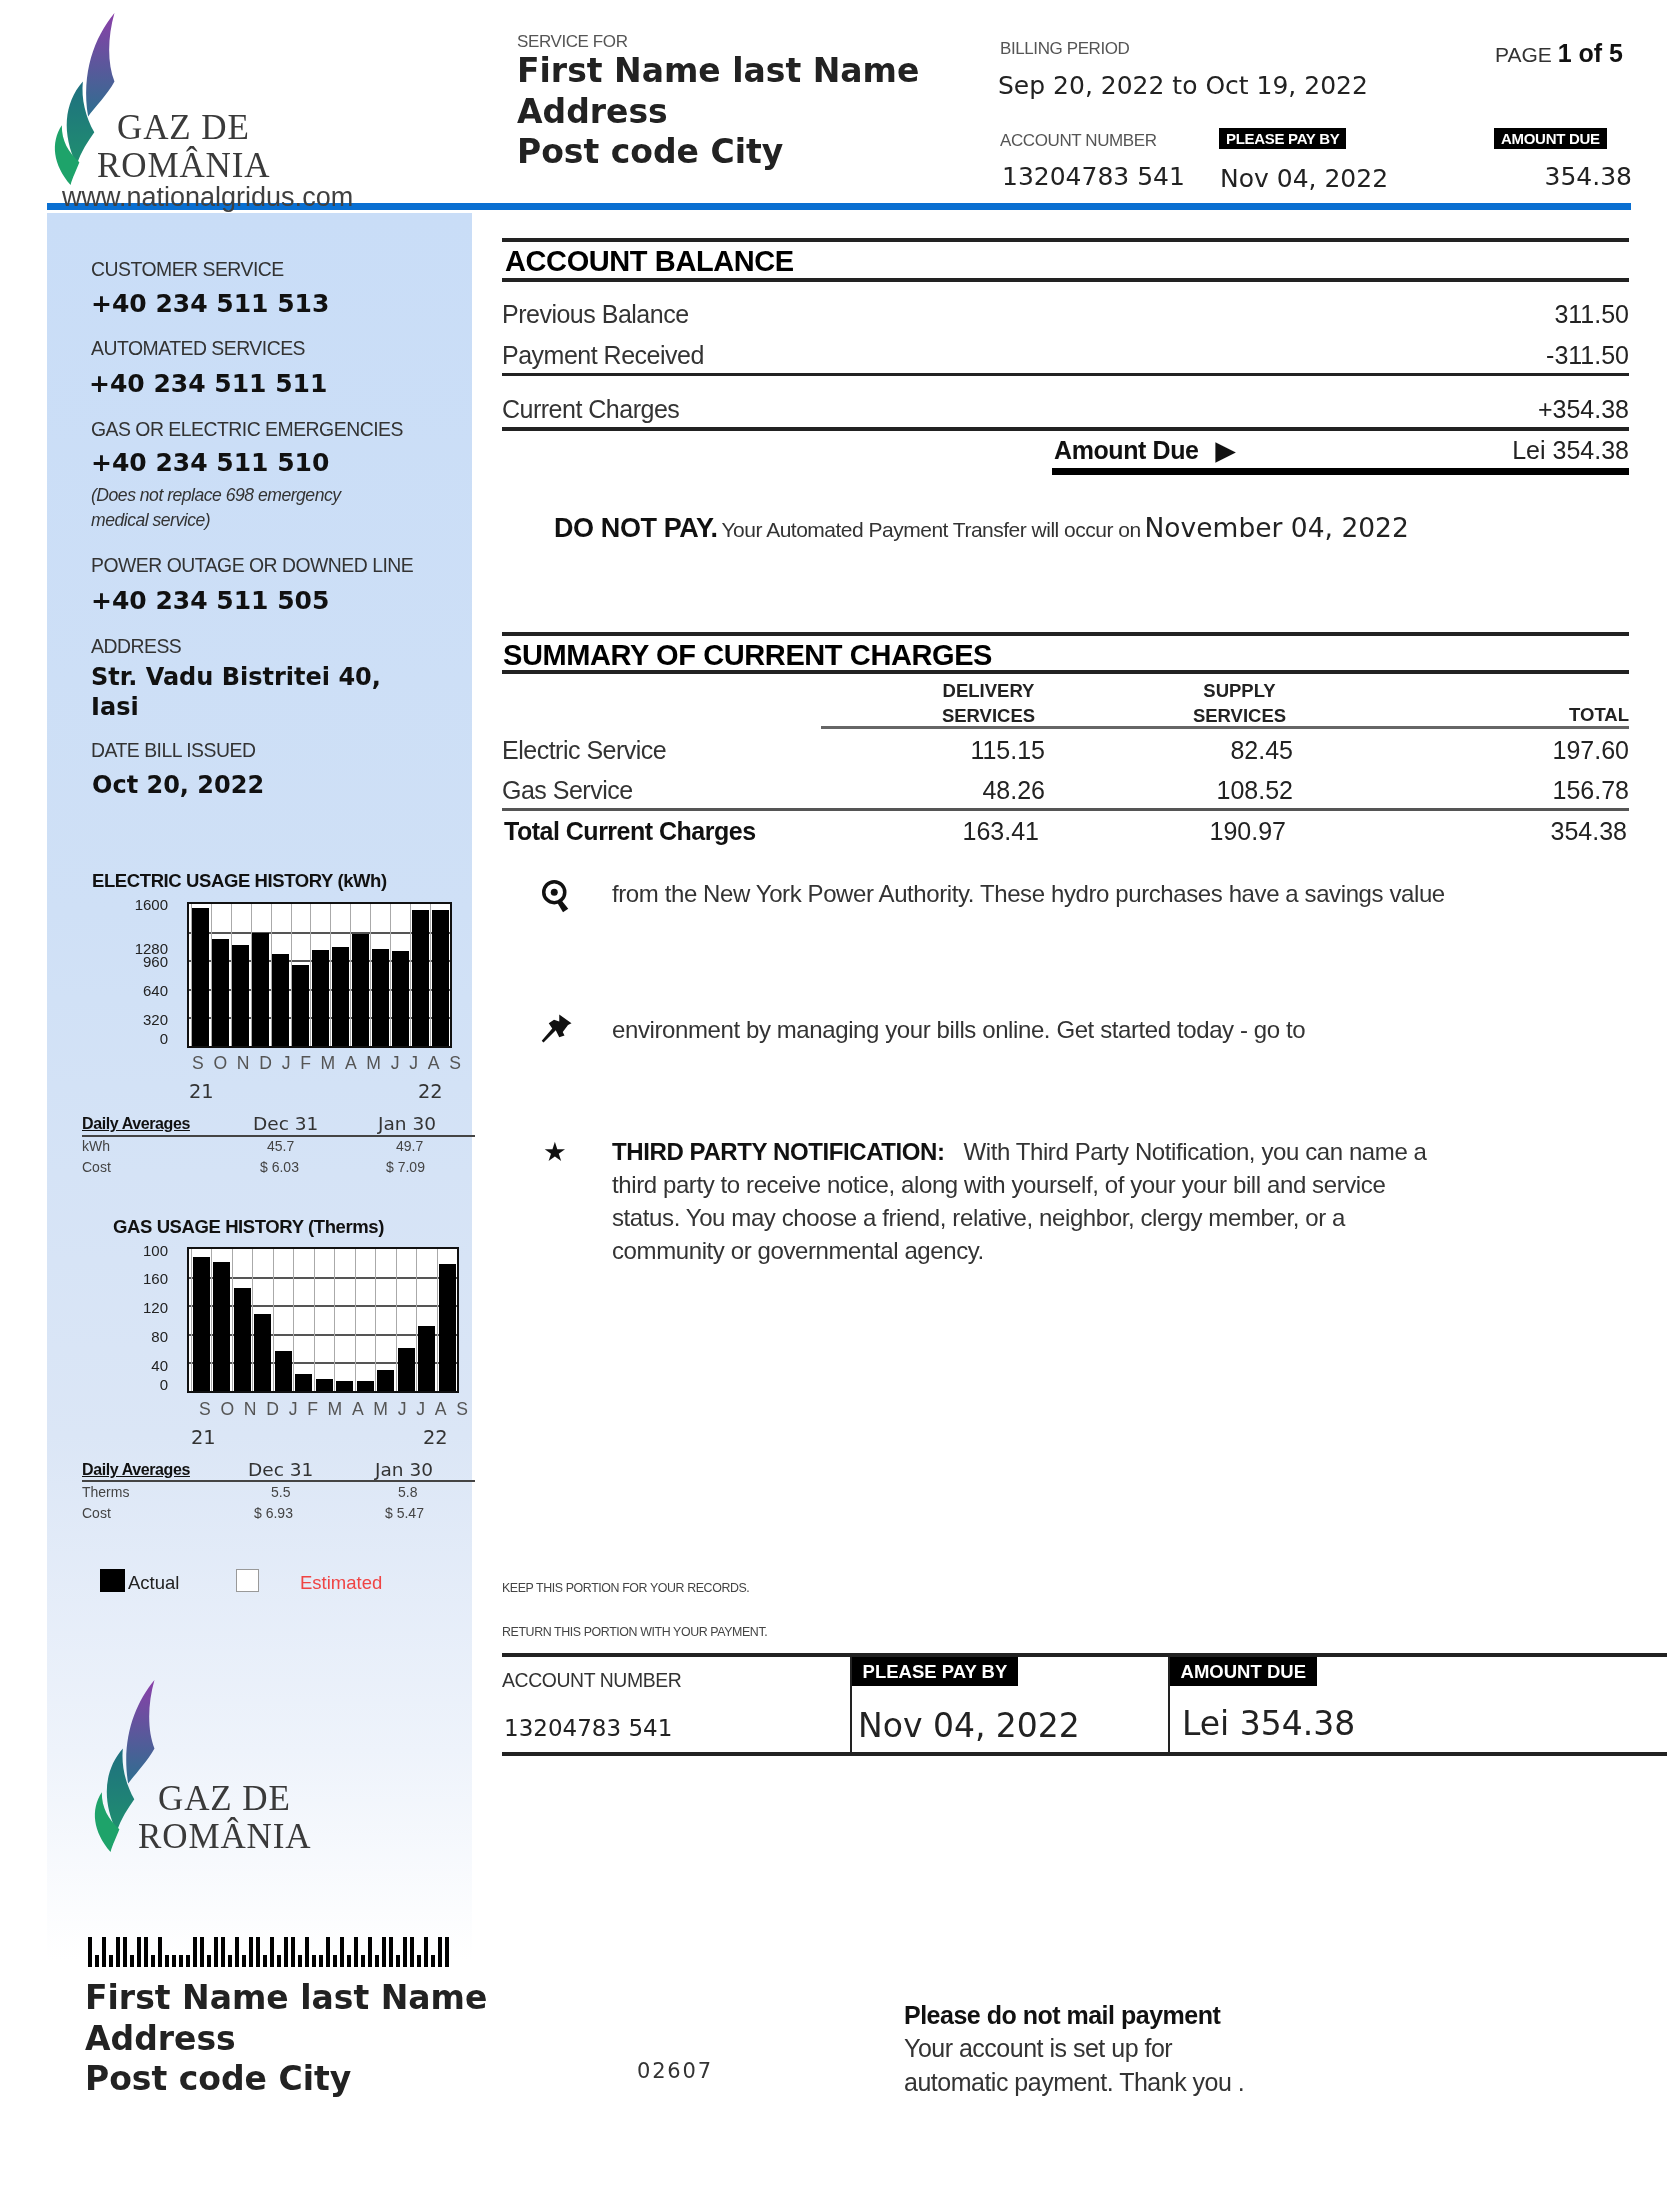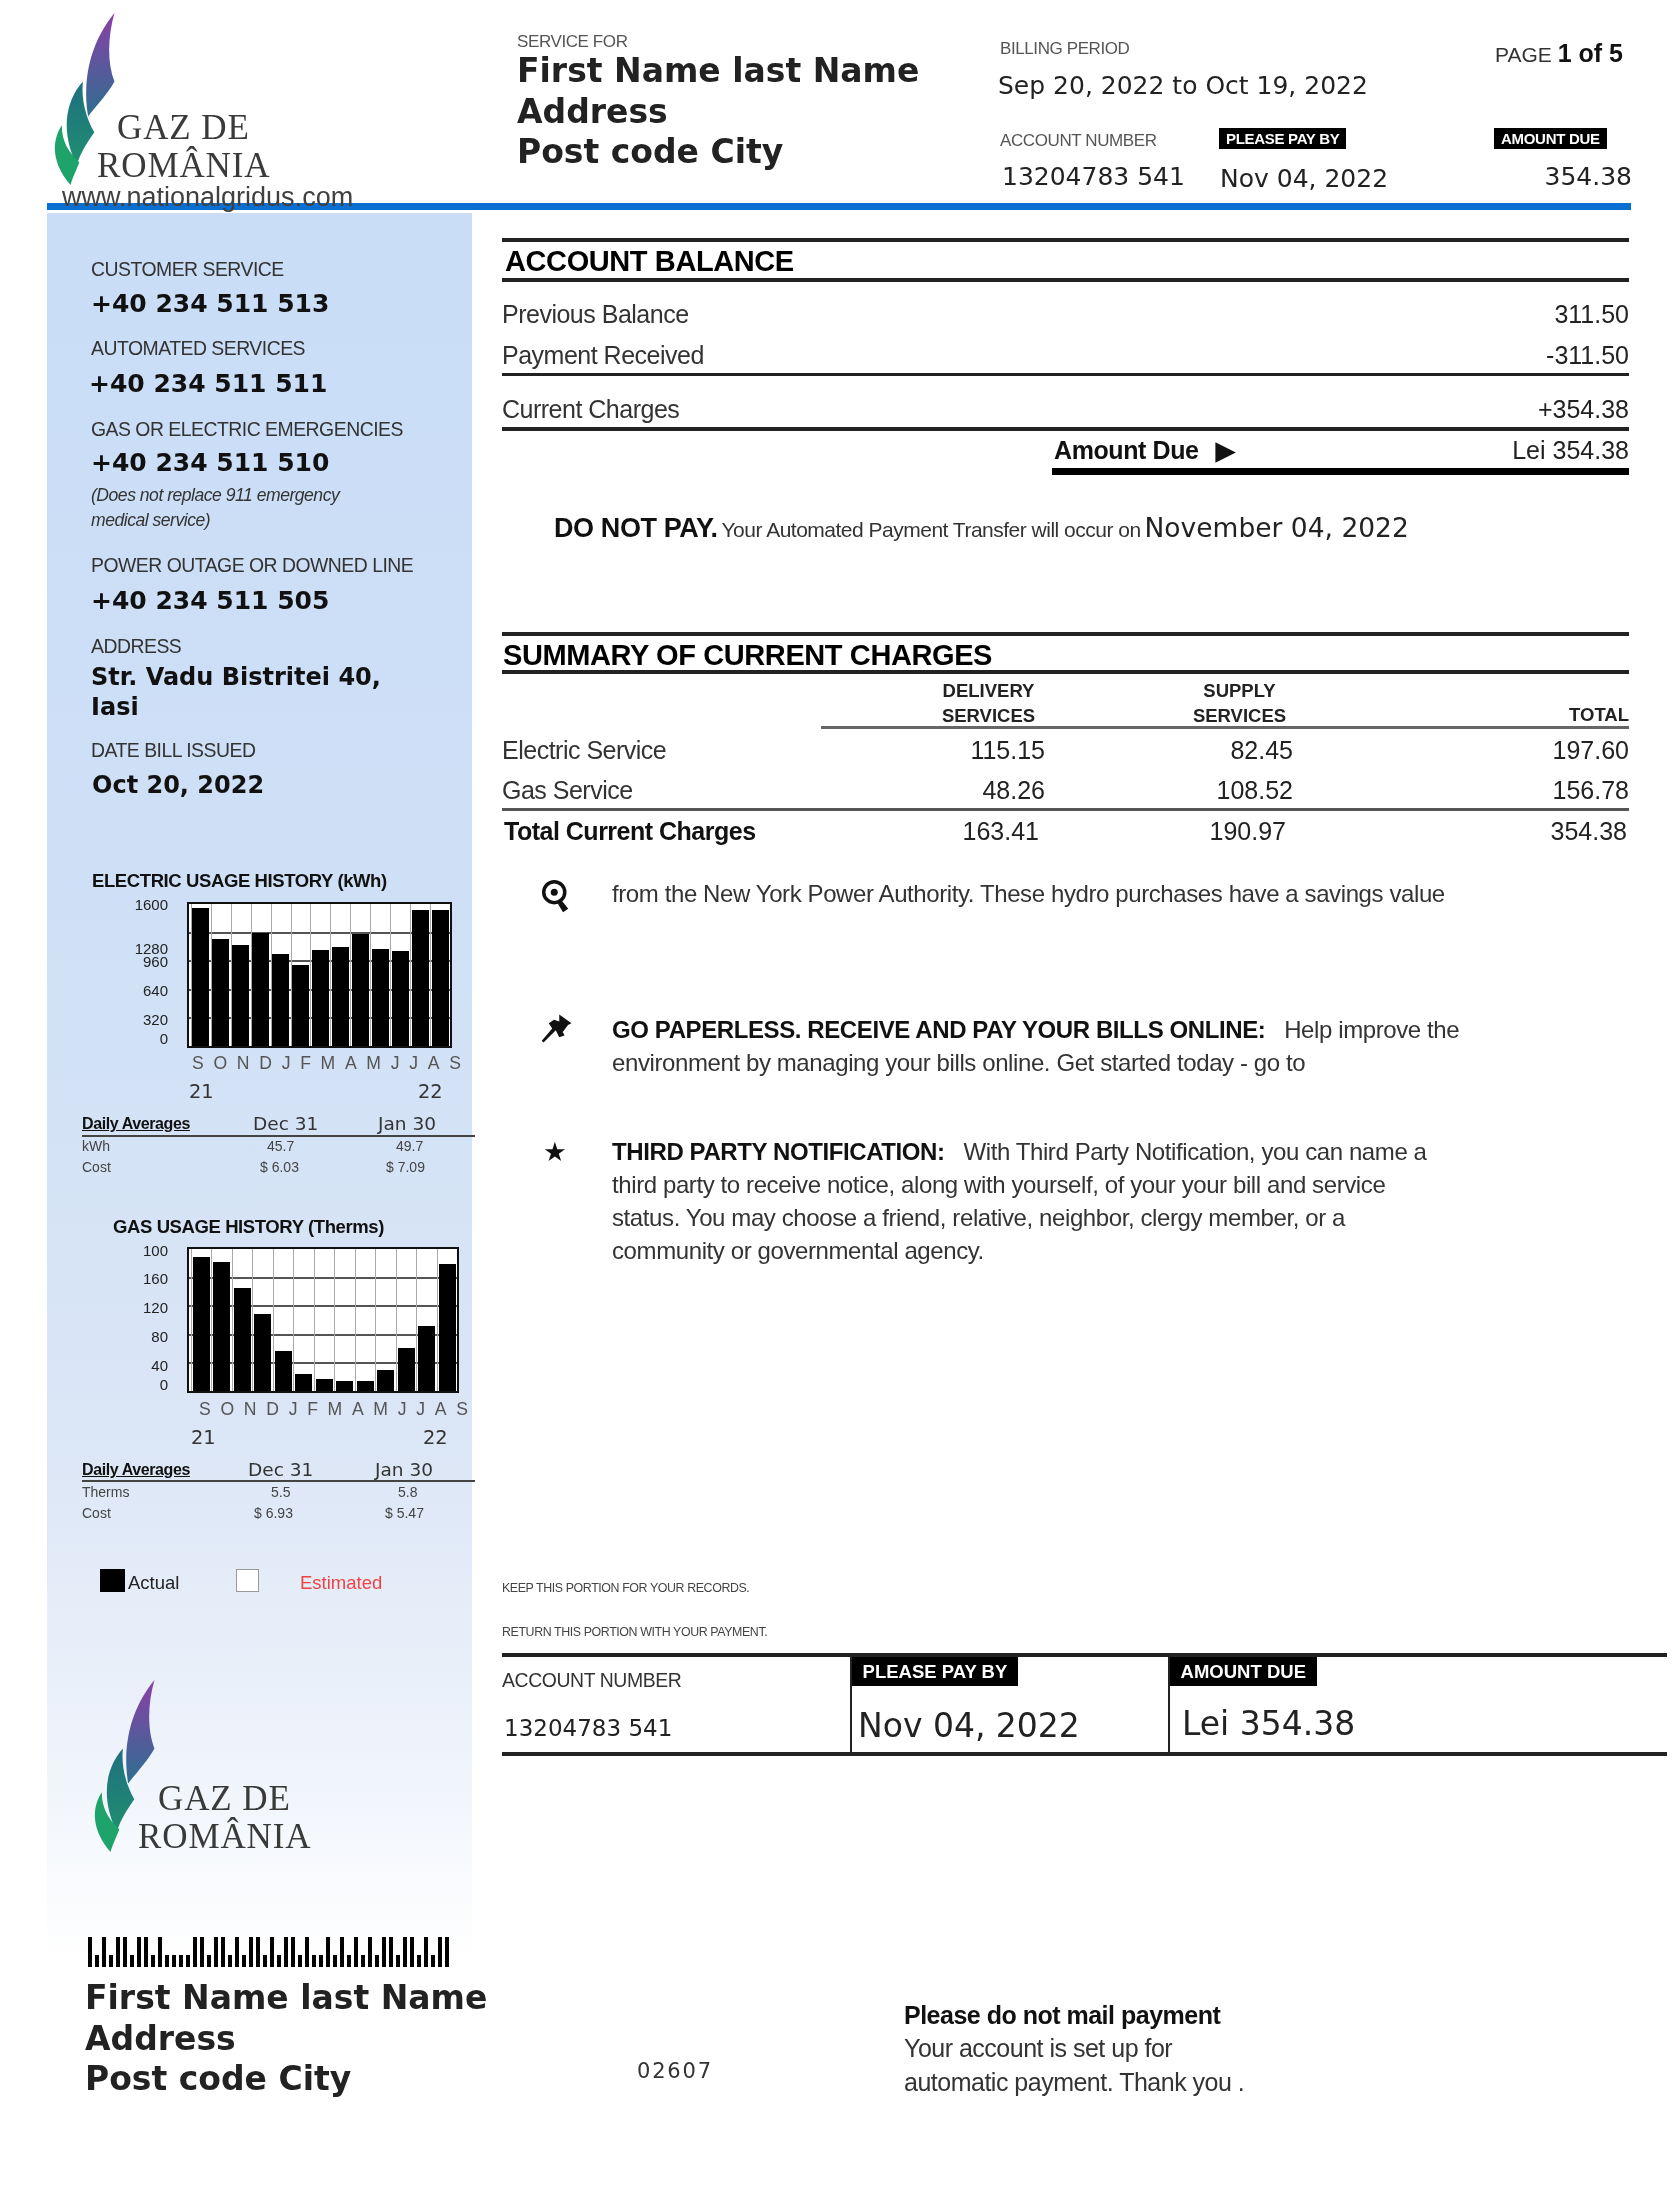--- a/index.html
+++ b/index.html
@@ -99,21 +99,21 @@
 <div class="abs hdr-val dj" style="left:1002px;top:162px;">13204783 541</div>
 <div class="abs hdr-val dj" style="left:1220px;top:164px;">Nov 04, 2022</div>
 <div class="abs hdr-val dj" style="right:44px;top:162px;">354.38</div>
 
 <div class="abs sb-label" style="left:91px;top:258px;">CUSTOMER SERVICE</div>
 <div class="abs sb-val dj" style="left:91px;top:289px;">+40 234 511 513</div>
 <div class="abs sb-label" style="left:91px;top:337px;">AUTOMATED SERVICES</div>
 <div class="abs sb-val dj" style="left:89px;top:369px;">+40 234 511 511</div>
 <div class="abs sb-label" style="left:91px;top:418px;">GAS OR ELECTRIC EMERGENCIES</div>
 <div class="abs sb-val dj" style="left:91px;top:448px;">+40 234 511 510</div>
-<div class="abs sb-note" style="left:91px;top:483px;">(Does not replace 911 emergency</div>
+<div class="abs sb-note" style="left:91px;top:483px;">(Does not replace 698 emergency</div>
 <div class="abs sb-note" style="left:91px;top:508px;">medical service)</div>
 <div class="abs sb-label" style="left:91px;top:554px;">POWER OUTAGE OR DOWNED LINE</div>
 <div class="abs sb-val dj" style="left:91px;top:586px;">+40 234 511 505</div>
 
 <div class="abs sb-label" style="left:91px;top:635px;">ADDRESS</div>
 <div class="abs sb-val dj" style="left:91px;top:663px;font-size:24px;">Str. Vadu Bistritei 40,</div>
 <div class="abs sb-val dj" style="left:91px;top:693px;font-size:24px;">Iasi</div>
 <div class="abs sb-label" style="left:91px;top:739px;">DATE BILL ISSUED</div>
 <div class="abs sb-val dj" style="left:92px;top:771px;font-size:24px;">Oct 20, 2022</div>
 
@@ -310,21 +310,20 @@
 <div class="abs msg" style="left:612px;top:877px;white-space:nowrap;">
   <div>from the New York Power Authority.  These hydro purchases have a savings value</div>
 </div>
 
 <div class="abs" style="left:540px;top:1011px;width:35px;height:35px;">
   <svg width="35" height="35" viewBox="0 0 40 40">
     <path d="M22 4 L36 14 L32 16 L26 24 L28 28 L22 30 L18 22 L4 36 L2 34 L14 20 L10 14 L16 10 L22 12 Z" fill="#111"></path>
   </svg>
 </div>
 <div class="abs msg" style="left:612px;top:1013px;white-space:nowrap;">
-  <div><b>GO PAPERLESS.  RECEIVE AND PAY YOUR BILLS ONLINE:</b>&nbsp;&nbsp;&nbsp;<span>Help improve the</span></div>
   <div>environment by managing your bills online.  Get started today - go to</div>
 </div>
 
 <div class="abs" style="left:543px;top:1136px;font-size:26.5px;color:#111;">★</div>
 <div class="abs msg" style="left:612px;top:1135px;white-space:nowrap;">
   <div><b>THIRD PARTY NOTIFICATION:</b>&nbsp;&nbsp;&nbsp;<span>With Third Party Notification, you can name a</span></div>
   <div>third party to receive notice, along with yourself, of your your bill and service</div>
   <div>status. You may choose a friend, relative, neighbor, clergy member, or a</div>
   <div>community or governmental agency.</div>
 </div>

